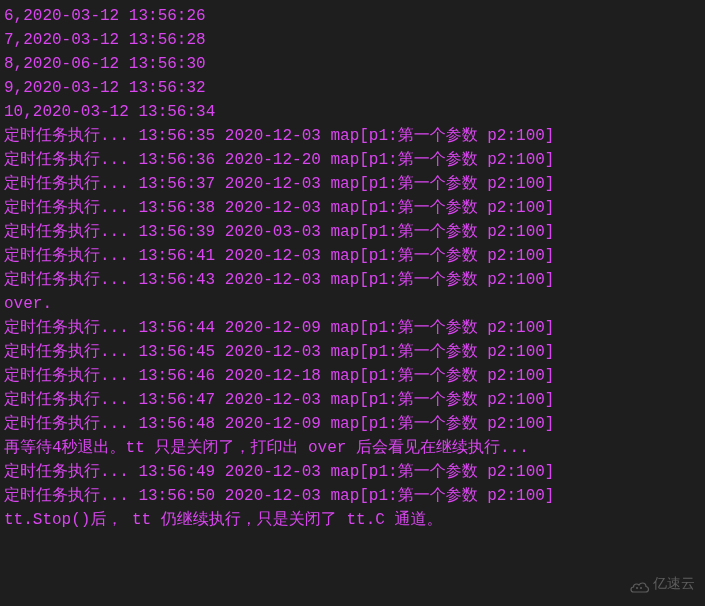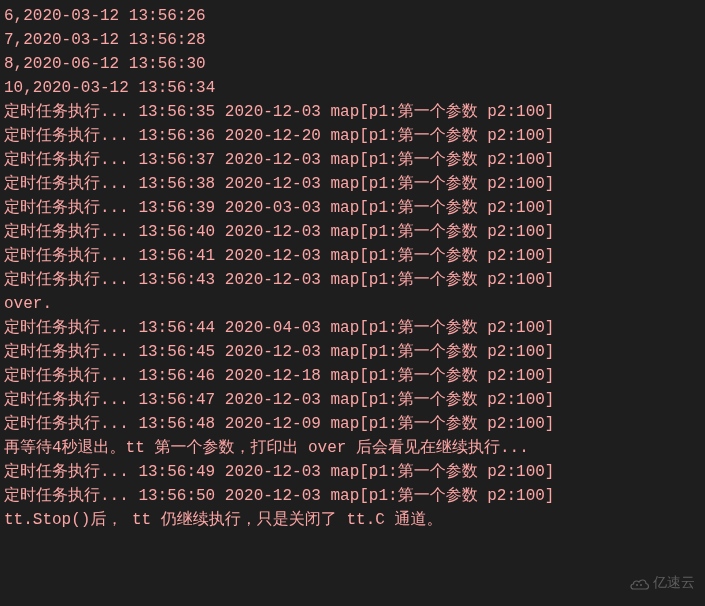--- a/index.html
+++ b/index.html
@@ -14,62 +14,62 @@
       font-size: 16px;
       line-height: 1.5;
       padding: 4px;
       width: 705px;
       height: 606px;
       overflow: hidden;
       position: relative;
     }
     .terminal-line {
       white-space: pre;
-      color: #fca5a5;
+      color: #d946ef;
     }
     .watermark {
       position: absolute;
       bottom: 12px;
       right: 10px;
       color: #888;
       font-size: 14px;
-      font-family: Liberation Mono, monospace;
+      font-family: Liberation Sans, sans-serif;
       opacity: 0.6;
       display: flex;
-      align-items: center;
+      align-items: flex-end;
       gap: 3px;
     }
     .watermark-icon {
       display: inline-flex;
       align-items: center;
     }
   </style>
 </head>
 <body>
 
 <div id="terminal-container">
     <div class="terminal-line">6,2020-03-12 13:56:26</div>
     <div class="terminal-line">7,2020-03-12 13:56:28</div>
     <div class="terminal-line">8,2020-06-12 13:56:30</div>
+    <div class="terminal-line">9,2020-03-12 13:56:32</div>
     <div class="terminal-line">10,2020-03-12 13:56:34</div>
     <div class="terminal-line">定时任务执行... 13:56:35 2020-12-03 map[p1:第一个参数 p2:100]</div>
     <div class="terminal-line">定时任务执行... 13:56:36 2020-12-20 map[p1:第一个参数 p2:100]</div>
     <div class="terminal-line">定时任务执行... 13:56:37 2020-12-03 map[p1:第一个参数 p2:100]</div>
     <div class="terminal-line">定时任务执行... 13:56:38 2020-12-03 map[p1:第一个参数 p2:100]</div>
     <div class="terminal-line">定时任务执行... 13:56:39 2020-03-03 map[p1:第一个参数 p2:100]</div>
-    <div class="terminal-line">定时任务执行... 13:56:40 2020-12-03 map[p1:第一个参数 p2:100]</div>
     <div class="terminal-line">定时任务执行... 13:56:41 2020-12-03 map[p1:第一个参数 p2:100]</div>
     <div class="terminal-line">定时任务执行... 13:56:43 2020-12-03 map[p1:第一个参数 p2:100]</div>
     <div class="terminal-line">over.</div>
-    <div class="terminal-line">定时任务执行... 13:56:44 2020-04-03 map[p1:第一个参数 p2:100]</div>
+    <div class="terminal-line">定时任务执行... 13:56:44 2020-12-09 map[p1:第一个参数 p2:100]</div>
     <div class="terminal-line">定时任务执行... 13:56:45 2020-12-03 map[p1:第一个参数 p2:100]</div>
     <div class="terminal-line">定时任务执行... 13:56:46 2020-12-18 map[p1:第一个参数 p2:100]</div>
     <div class="terminal-line">定时任务执行... 13:56:47 2020-12-03 map[p1:第一个参数 p2:100]</div>
     <div class="terminal-line">定时任务执行... 13:56:48 2020-12-09 map[p1:第一个参数 p2:100]</div>
-    <div class="terminal-line">再等待4秒退出。tt 第一个参数，打印出 over 后会看见在继续执行...</div>
+    <div class="terminal-line">再等待4秒退出。tt 只是关闭了，打印出 over 后会看见在继续执行...</div>
     <div class="terminal-line">定时任务执行... 13:56:49 2020-12-03 map[p1:第一个参数 p2:100]</div>
     <div class="terminal-line">定时任务执行... 13:56:50 2020-12-03 map[p1:第一个参数 p2:100]</div>
     <div class="terminal-line">tt.Stop()后， tt 仍继续执行，只是关闭了 tt.C 通道。</div>
   </div>
 
 <div class="watermark">
   <span class="watermark-icon">
     <svg width="20" height="14" viewBox="0 0 20 14" fill="none">
       <path d="M16 6.5C16 6.5 15.8 3 12.5 3C10 3 9 5 9 5C9 5 8 4 6.5 4C4.5 4 3.5 5.5 3.5 7C2 7 1 8 1 9.5C1 11 2 12 3.5 12H15.5C17 12 18.5 11 18.5 9.5C18.5 8 17.5 6.8 16 6.5Z" stroke="#888" stroke-width="1.2" fill="none"></path>
       <circle cx="7" cy="8" r="1" fill="#888"></circle>

